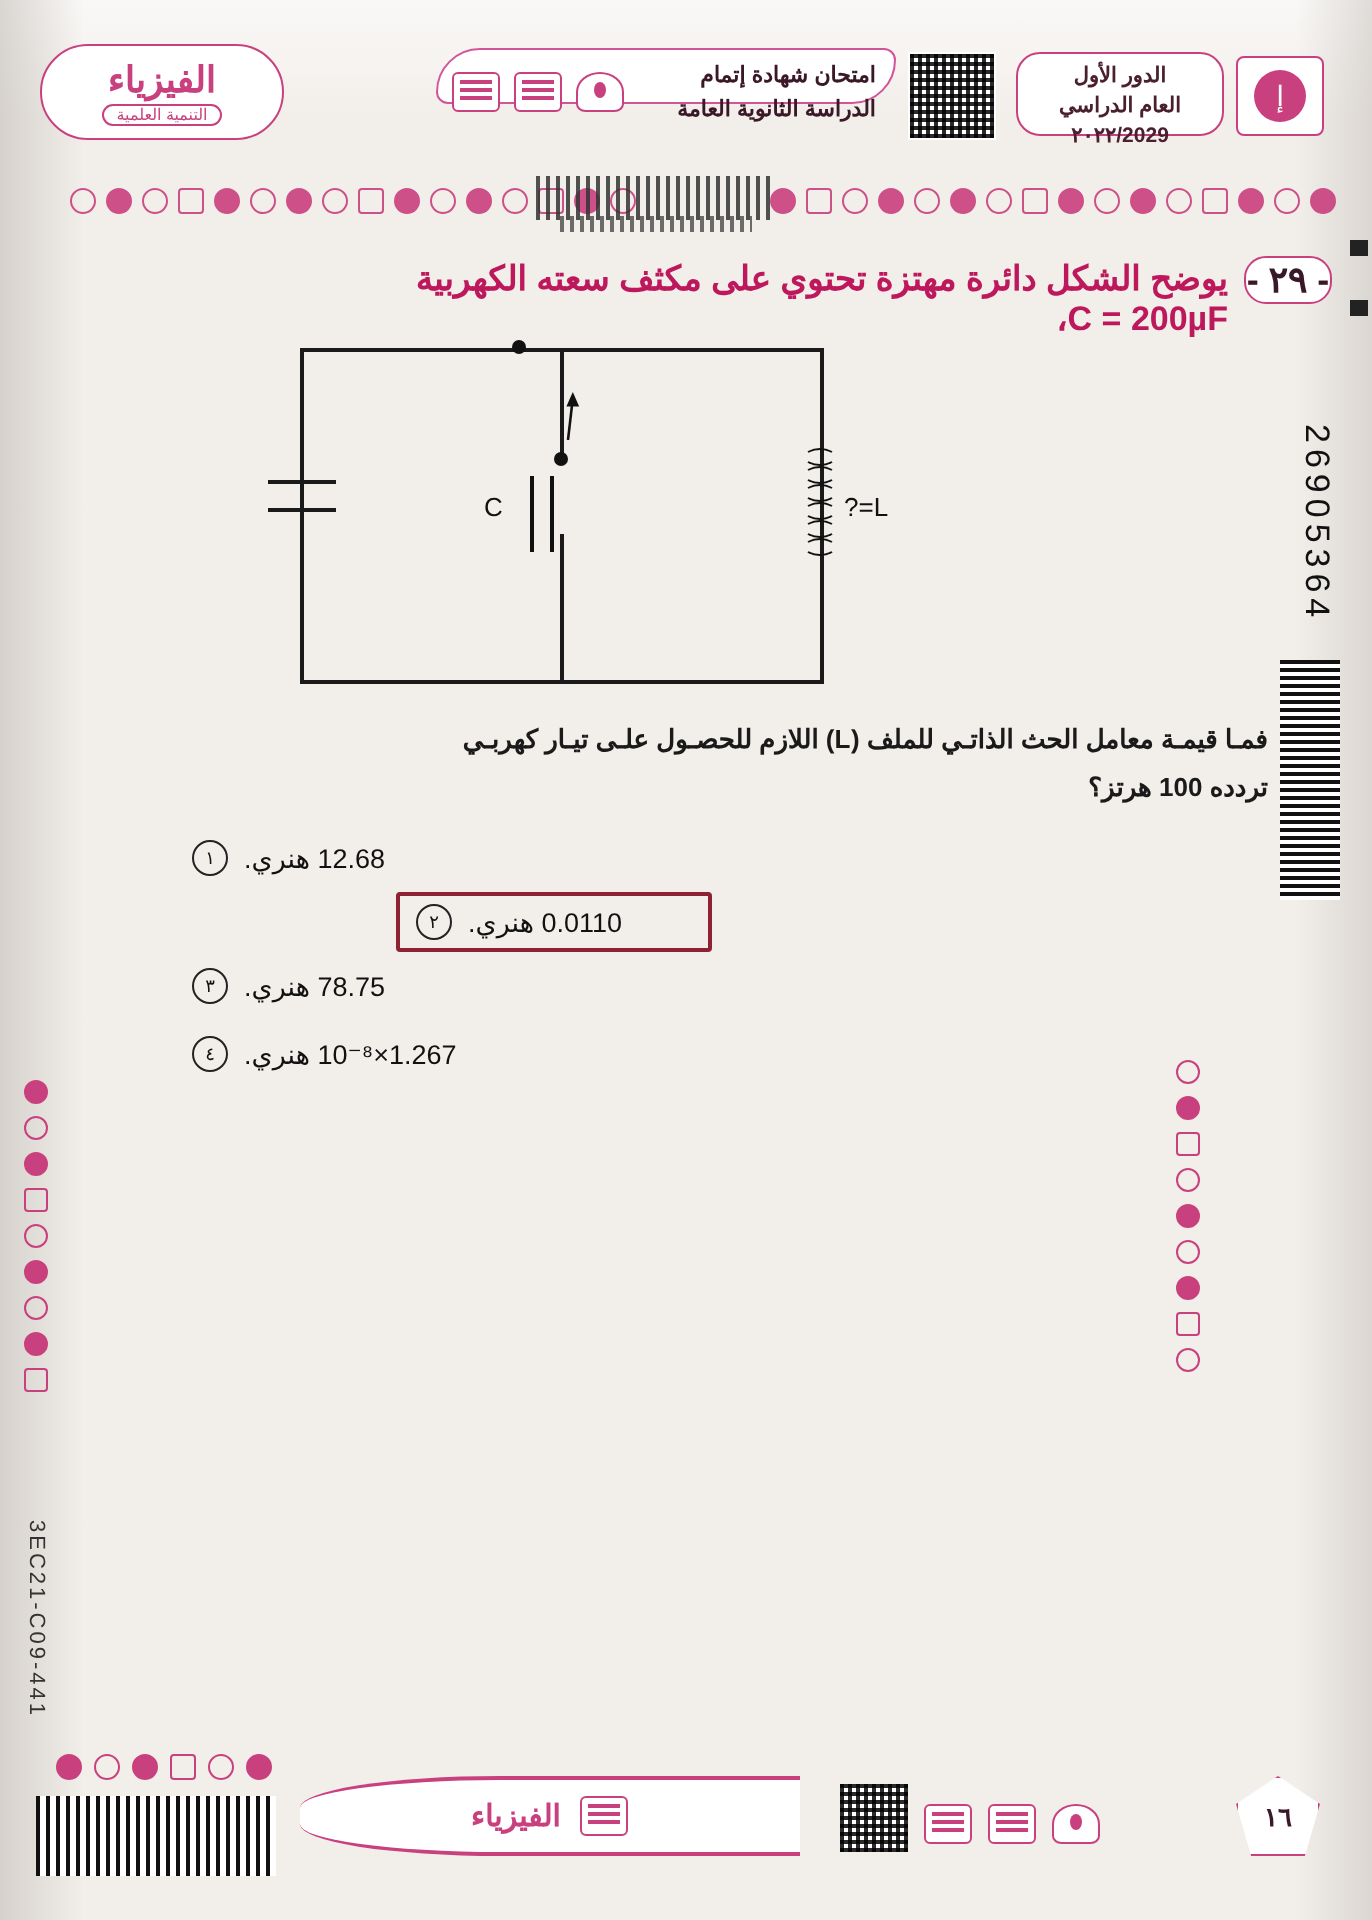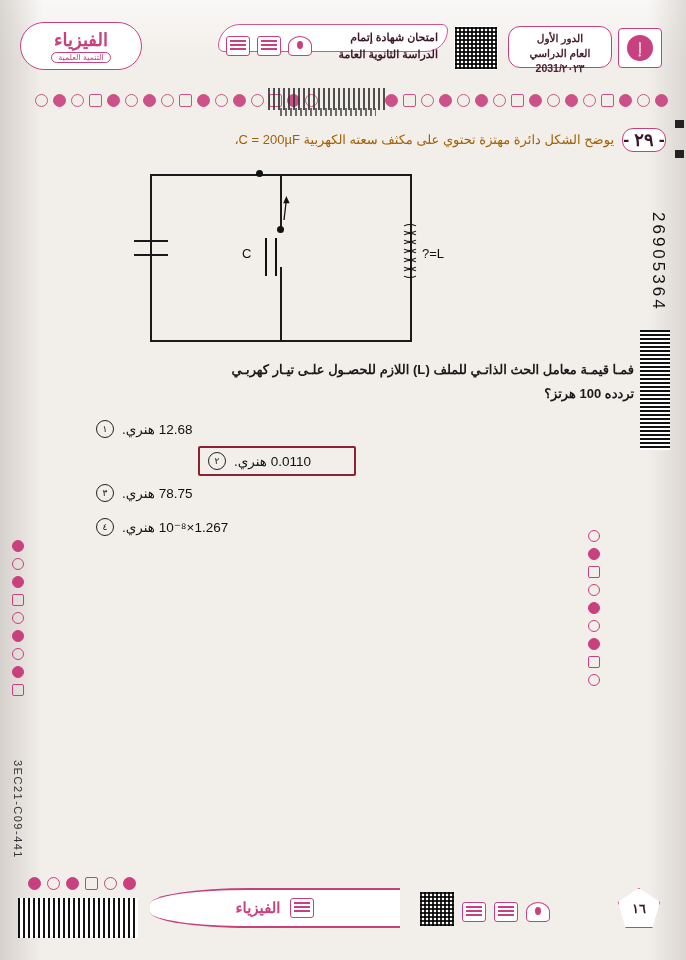--- a/index.html
+++ b/index.html
@@ -232,23 +232,23 @@
     align-items: center;
     justify-content: center;
     background: #fff;
     letter-spacing: .5px;
   }
   .q-text {
     position: absolute;
     right: 72px;
     top: 130px;
     width: 420px;
-    font-size: 13px;
-    color: #a16207;
-    font-weight: normal;
+    font-size: 17px;
+    color: #be185d;
+    font-weight: bold;
     text-align: right;
     direction: rtl;
     line-height: 20px;
   }
 
   
   .circuit {
     position: absolute;
     left: 150px;
     top: 162px;
@@ -512,21 +512,21 @@
   <div class="paper-shade"></div>
 
   <div class="header">
 
     <div class="hdr-logo-left">
       <div class="badge">إ</div>
     </div>
 
     <div class="hdr-round-box">
       <div>الدور الأول</div>
-      <div>العام الدراسي 2031/٢٠٢٣</div>
+      <div>العام الدراسي ٢٠٢٢/2029</div>
     </div>
 
     <div class="hdr-qr"></div>
 
     <div class="hdr-center">
       <div class="band"></div>
       <div class="t1">امتحان شهادة إتمام</div>
       <div class="t2">الدراسة الثانوية العامة</div>
       <div class="hdr-icons">
         <span class="mini-ico rocket"></span>

